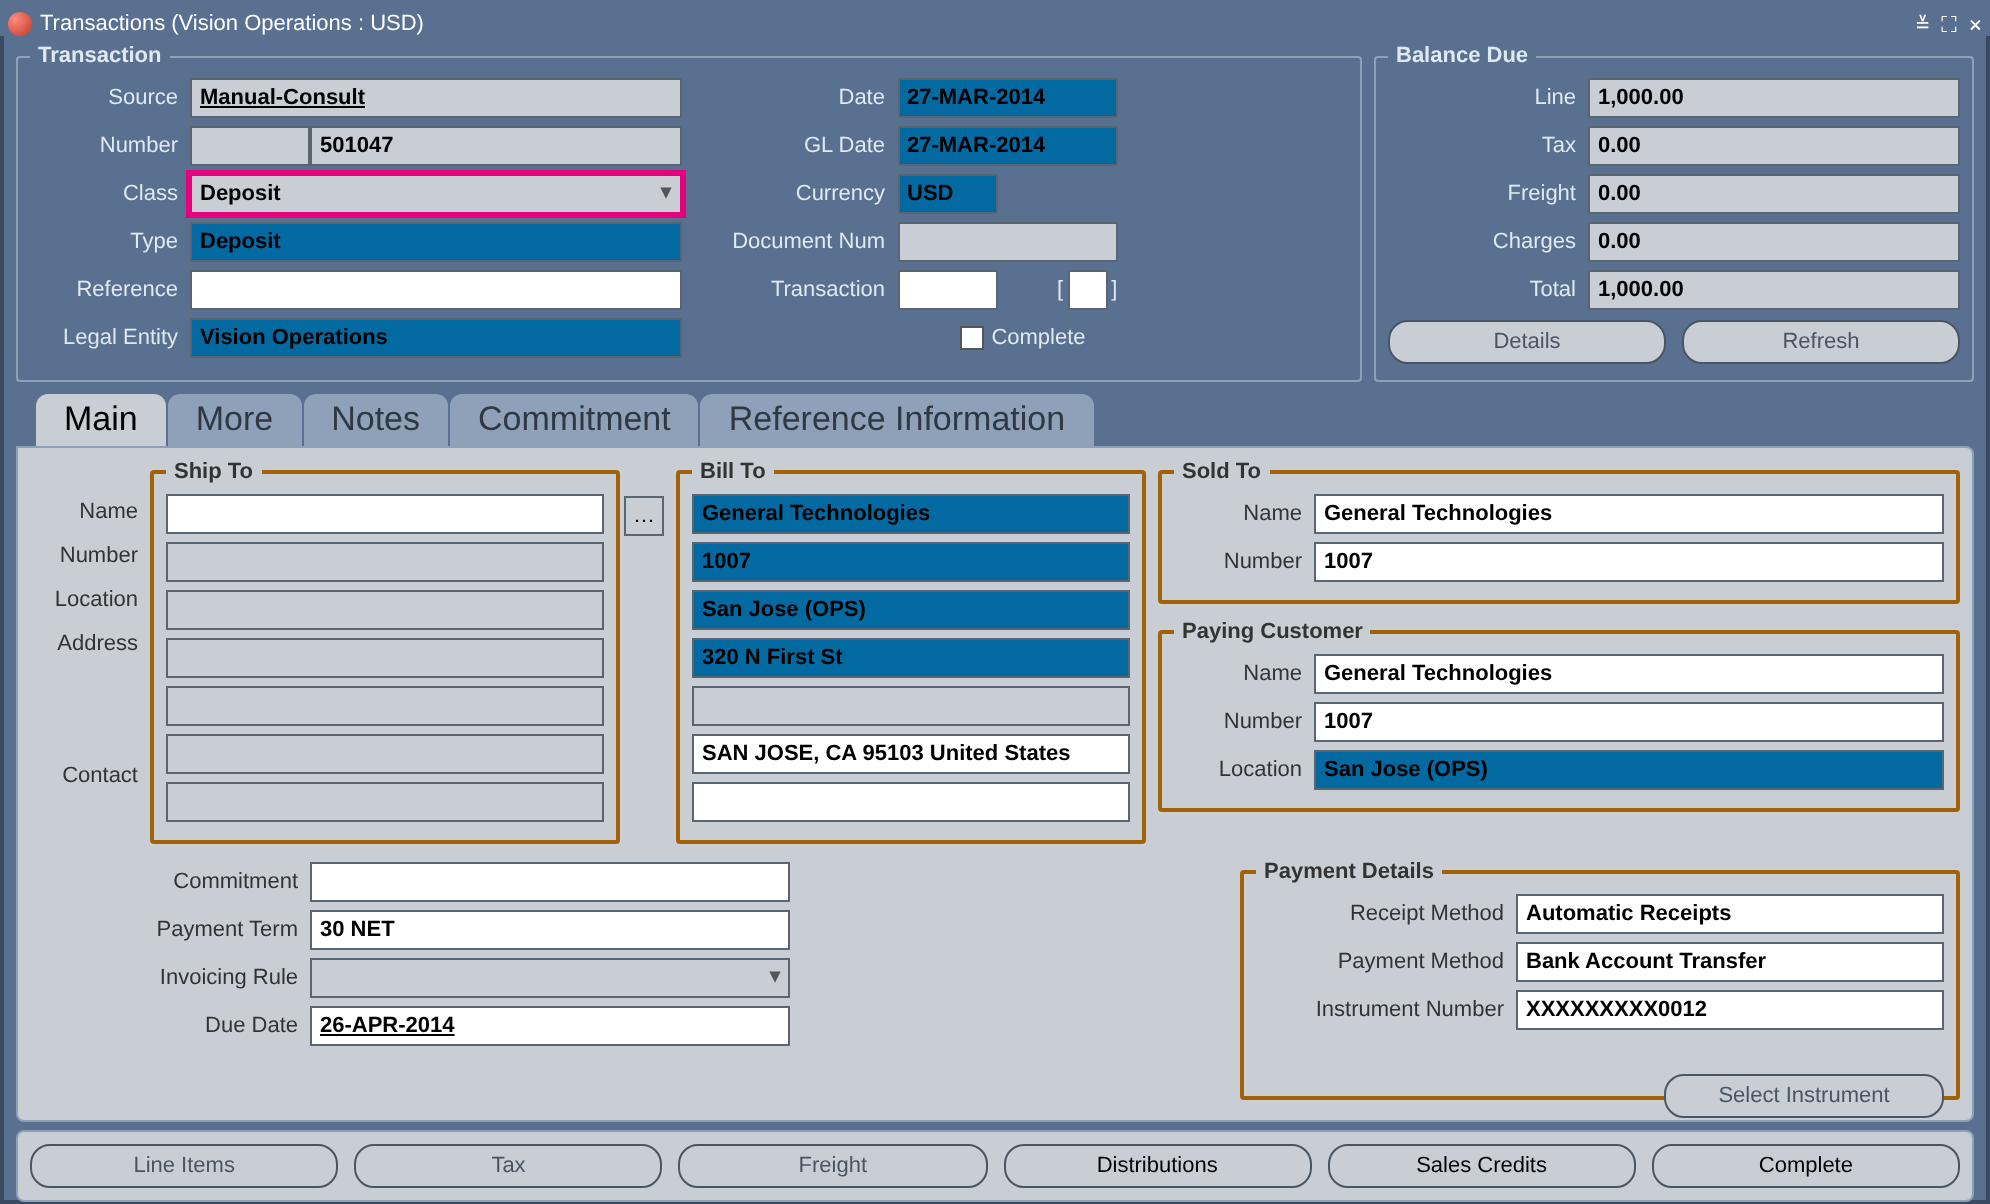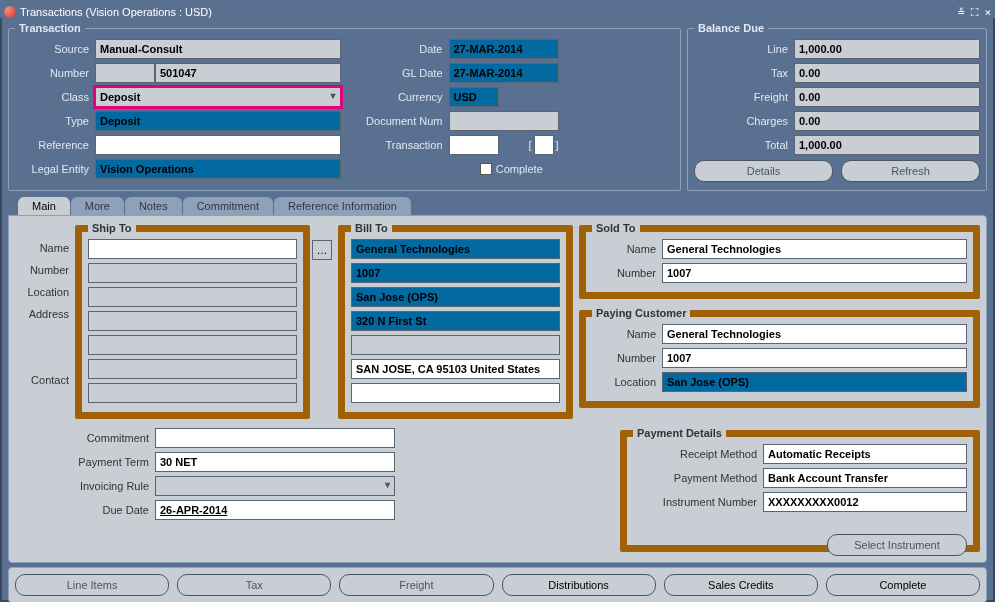--- a/index.html
+++ b/index.html
@@ -99,34 +99,34 @@
     margin-top: 2px;
     padding-left: 10px;
   }
   .tab {
     background: #8ea1b8;
     color: #303844;
     padding: 3px 14px;
     border-radius: 6px 6px 0 0;
     margin-right: 1px;
     cursor: pointer;
-    font-size: 11px;
+    font-size: 17px;
   }
   .tab.active {
     background: #c8ced4;
     color: #000;
   }
   .tabbody {
     background: #c8ced4;
     border: 1px solid #8ea1b8;
     border-radius: 0 4px 4px 4px;
     padding: 6px;
   }
   .tabbody .lbl { color: #333; }
-  .tabbody fieldset { border: 7px solid #a16207; }
+  .tabbody fieldset { border: 2px solid #a16207; }
   .tabbody legend { color: #333; }
   .checkbox {
     width: 12px; height: 12px;
     background: #fff;
     border: 1px solid #555;
     display: inline-block;
     margin-right: 4px;
   }
   .bottombar {
     display: flex;
@@ -160,21 +160,21 @@
 
   <div class="top">
 
     <fieldset style="flex:1;">
       <legend>Transaction</legend>
       <div style="display:flex; gap:8px;">
 
         <div class="col" style="flex:1;">
           <div class="row">
             <div class="lbl" style="width:80px;">Source</div>
-            <div class="fld" style="flex:1;">Manual-Consult</div>
+            <div class="fld" style="flex:1;text-decoration:underline;">Manual-Consult</div>
           </div>
           <div class="row">
             <div class="lbl" style="width:80px;">Number</div>
             <div class="fld" style="width:60px;"></div>
             <div class="fld" style="flex:1;">501047</div>
           </div>
           <div class="row">
             <div class="lbl" style="width:80px;">Class</div>
             <div class="fld combo highlight" style="flex:1;">Deposit</div>
           </div>

